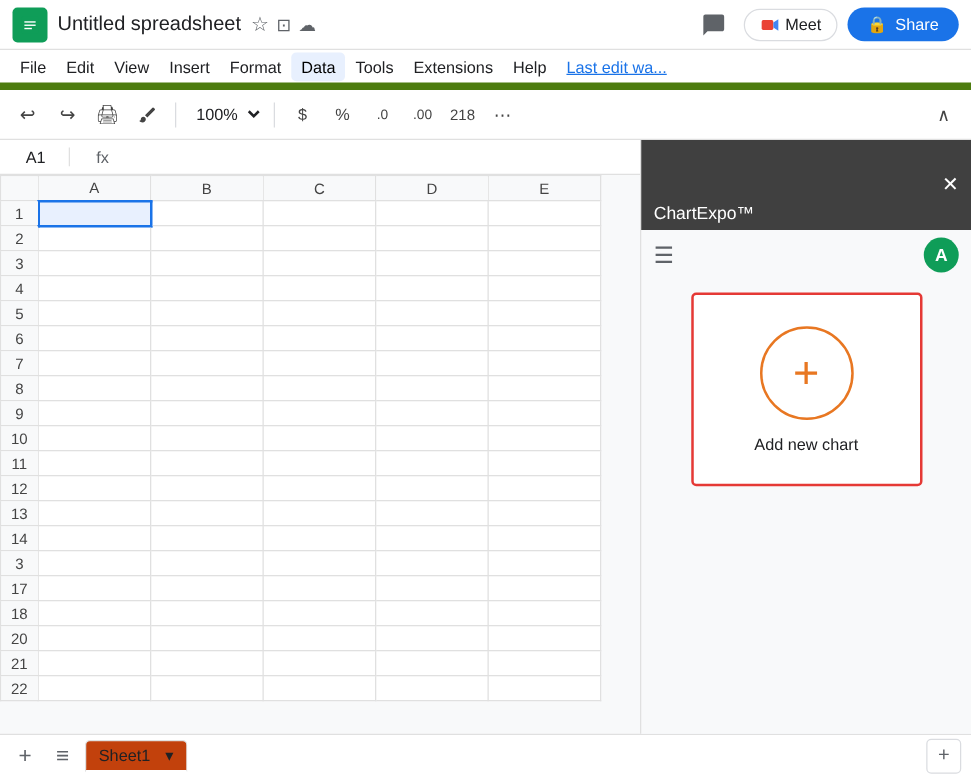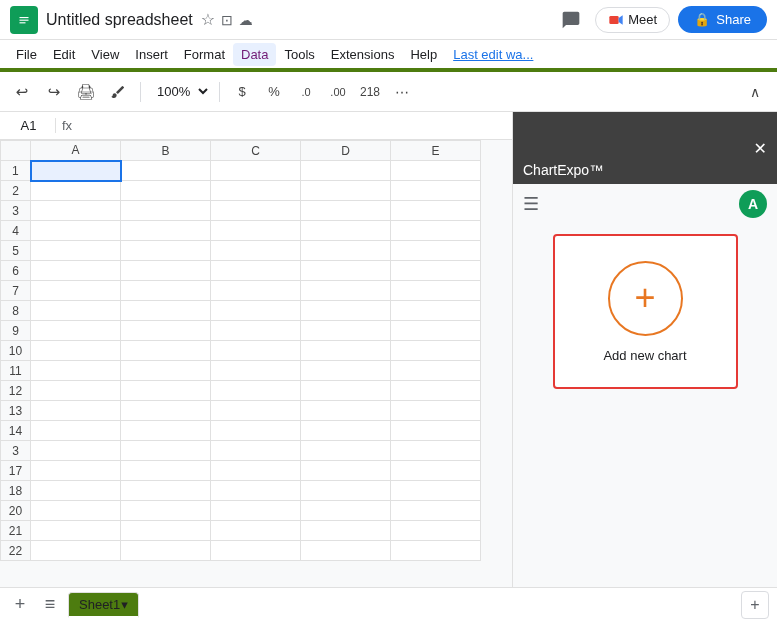--- a/index.html
+++ b/index.html
@@ -53,30 +53,30 @@
       display: flex; align-items: center; gap: 6px;
     }
 
     
     #menu-bar {
       display: flex;
       align-items: center;
       padding: 0 8px;
       background: #fff;
       height: 32px;
-      border-bottom: 4px solid #4d7c0f;
+      border-bottom: 6px solid #4d7c0f;
     }
     .menu-item {
       padding: 4px 8px;
       cursor: pointer;
       border-radius: 4px;
       color: #202124;
       font-size: 13px;
     }
-    .menu-item.active { background: #e8f0fe; color: #701a75; }
+    .menu-item.active { background: #e8f0fe; color: #000000; }
     #last-edit {
       margin-left: 8px;
       color: #1a73e8;
       text-decoration: underline;
       cursor: pointer;
       font-size: 13px;
     }
 
     
     #toolbar {
@@ -117,21 +117,21 @@
     }
 
     
     #formula-bar {
       display: flex;
       align-items: center;
       background: #fff;
       border-bottom: 1px solid #e0e0e0;
       height: 28px;
       padding: 0 6px;
-      gap: 6px;
+      gap: 21px;
     }
     #cell-ref {
       width: 50px;
       border: none;
       font-size: 13px;
       text-align: center;
       color: #202124;
       border-right: 1px solid #e0e0e0;
       padding-right: 4px;
     }
@@ -285,24 +285,24 @@
       border-radius: 50%;
     }
     #sheet-list-btn {
       width: 24px; height: 24px;
       display: flex; align-items: center; justify-content: center;
       border: none; background: transparent; cursor: pointer;
       color: #5f6368; font-size: 18px;
       border-radius: 50%;
     }
     #sheet-tab {
-      display: flex; align-items: center; gap: 1px;
+      display: flex; align-items: center; gap: 12px;
       padding: 4px 10px;
       border-radius: 4px 4px 0 0;
-      background: #4d7c0f;
+      background: #c2410c;
       border: 1px solid #e0e0e0;
       border-bottom: 2px solid #fff;
       cursor: pointer;
       font-size: 13px;
       color: #202124;
       margin-bottom: -1px;
     }
     #bottom-spacer { flex: 1; }
     #add-sheet-icon-right {
       width: 28px; height: 28px;

